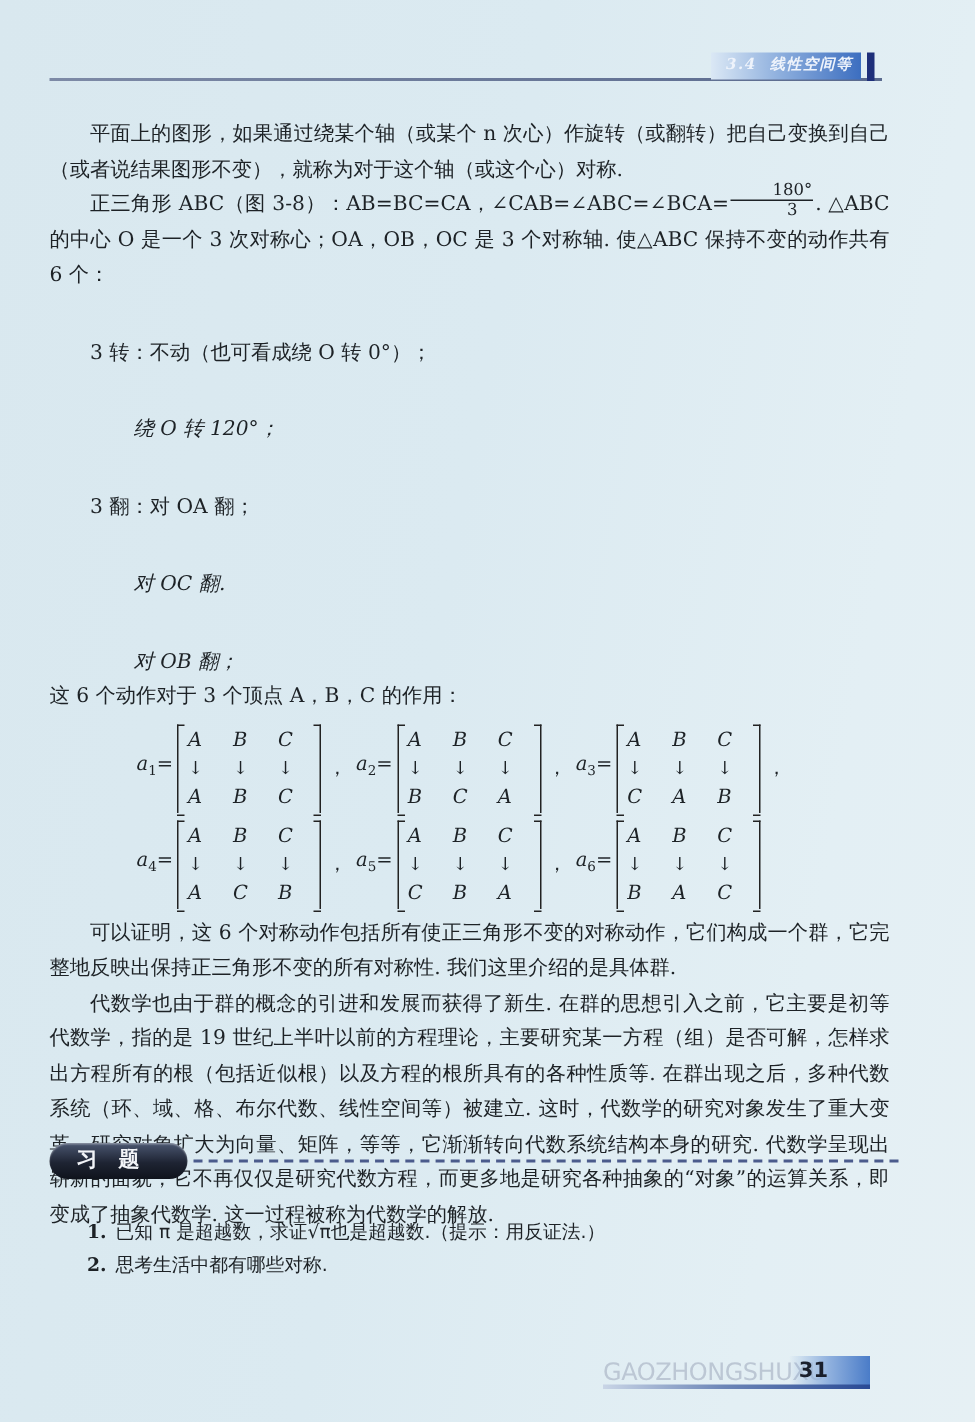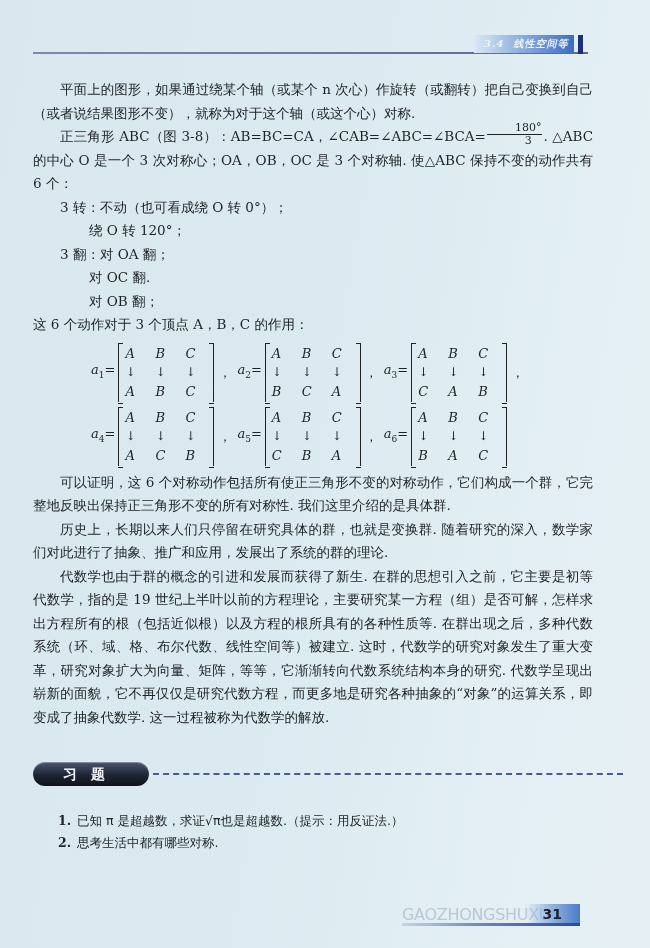--- a/index.html
+++ b/index.html
@@ -25,62 +25,62 @@
   .content {
     position: absolute; left: 33px; top: 78px; width: 560px;
     font-size: 13.5px; line-height: 23.5px;
   }
   .p { margin: 0; text-align: justify; }
   .indent { text-indent: 27px; }
   .frac { display: inline-block; vertical-align: middle; text-align: center; font-size: 11px; line-height: 12px; margin: -6px 1px 0; }
   .frac .num { display: block; border-bottom: 1px solid #1d2226; padding: 0 1px; }
   .frac .den { display: block; }
   .list { margin: 0; }
-  .list .row { padding-left: 27px; }
-  .list .row.sub { padding-left: 56px; }
+  .list .row { padding-left: 27px; margin-top: 28px; }
+  .list .row.sub { padding-left: 56px; font-style: italic; }
   .mats { margin: 4px 0 2px 0; }
   .mat-row { display: flex; align-items: center; padding-left: 58px; height: 64px; }
   .mat-item { display: flex; align-items: center; }
   .mat-label { font-style: italic; font-size: 13px; margin-right: 3px; }
   .mat-label sub { font-size: 9px; font-style: normal; }
   .mat {
     display: grid; grid-template-columns: 30px 30px 22px; grid-template-rows: 19px 19px 19px;
     border-left: 1.5px solid #222; border-right: 1.5px solid #222;
     padding: 1px 6px; position: relative; font-style: italic; font-size: 13px; line-height: 19px;
   }
   .mat::before, .mat::after { content: ""; position: absolute; width: 5px; height: 100%; top: 0; border-top: 1.5px solid #222; border-bottom: 1.5px solid #222; }
   .mat::before { left: -1px; }
   .mat::after { right: -1px; }
   .mat span { text-align: left; }
   .arrow { font-style: normal; font-size: 12px; }
   .sep { margin: 0 6px 0 4px; font-size: 13px; }
   .exercise-bar { position: absolute; left: 33px; top: 762px; display: flex; align-items: center; }
   .ex-pill {
-    width: 116px; height: 24px; border-radius: 12px;
+    width: 92px; height: 24px; border-radius: 12px;
     background: linear-gradient(180deg, #4a5670 0%, #1e2433 55%, #0f131c 100%);
-    color: #f2f4f8; font-family: Liberation Sans, sans-serif;
+    color: #f2f4f8; font-family: Liberation Serif, serif;
     font-weight: bold; font-size: 14px; line-height: 24px; text-align: center; letter-spacing: 14px;
     box-shadow: inset 0 1px 1px rgba(255,255,255,0.35);
   }
   .ex-dash { width: 470px; margin-left: 4px; border-top: 2px dashed #4b5b8c; height: 0; }
   .exercises { position: absolute; left: 58px; top: 810px; font-size: 12.5px; line-height: 22px; font-family: "DejaVu Sans", "Liberation Sans", sans-serif; }
   .exercises .num { font-weight: bold; margin-right: 6px; font-family: "DejaVu Serif", serif; }
   .footer-rule {
     position: absolute; left: 402px; top: 923px; width: 178px; height: 3px;
     background: linear-gradient(90deg, #c9d5e6 0%, #6c86b7 45%, #2a4a95 100%);
   }
   .footer-brand {
     position: absolute; left: 402px; top: 905px; font-family: "DejaVu Sans", "Liberation Sans", sans-serif;
     font-size: 16px; color: #bcc7d4; letter-spacing: -0.3px;
   }
   .footer-page {
     position: absolute; left: 526px; top: 904px; width: 54px; height: 20px;
     background: linear-gradient(90deg, rgba(220,230,245,0) 0%, #8fb0de 50%, #4a7cc8 100%);
     font-family: "DejaVu Sans", "Liberation Sans", sans-serif; font-weight: bold; font-size: 14px;
-    color: #1a1f2c; text-align: right; padding-right: 18px; box-sizing: border-box; line-height: 20px;
+    color: #1a1f2c; text-align: right; padding-right: 28px; box-sizing: border-box; line-height: 20px;
   }
 </style>
 </head>
 <body>
 
 <div class="header-rule"></div>
 <div class="header-tab">
   <span>3.4</span>&nbsp;&nbsp;<span>线性空间等</span>
 </div>
 <div class="header-block"></div>
@@ -190,21 +190,20 @@
           <span>B</span>
             <span>A</span>
             <span>C</span>
         </div>
         <span class="sep"></span>
       </div>
     </div>
   </div>
 
   <p class="p indent">可以证明，这 6 个对称动作包括所有使正三角形不变的对称动作，它们构成一个群，它完整地反映出保持正三角形不变的所有对称性. 我们这里介绍的是具体群.</p>
-  <p class="p indent">历史上，长期以来人们只停留在研究具体的群，也就是变换群. 随着研究的深入，数学家们对此进行了抽象、推广和应用，发展出了系统的群的理论.</p>
   <p class="p indent">代数学也由于群的概念的引进和发展而获得了新生. 在群的思想引入之前，它主要是初等代数学，指的是 19 世纪上半叶以前的方程理论，主要研究某一方程（组）是否可解，怎样求出方程所有的根（包括近似根）以及方程的根所具有的各种性质等. 在群出现之后，多种代数系统（环、域、格、布尔代数、线性空间等）被建立. 这时，代数学的研究对象发生了重大变革，研究对象扩大为向量、矩阵，等等，它渐渐转向代数系统结构本身的研究. 代数学呈现出崭新的面貌，它不再仅仅是研究代数方程，而更多地是研究各种抽象的“对象”的运算关系，即变成了抽象代数学. 这一过程被称为代数学的解放.</p>
 </div>
 
 <div class="exercise-bar">
   <div class="ex-pill">习题</div>
   <div class="ex-dash"></div>
 </div>
 
 <div class="exercises">
   <div>

